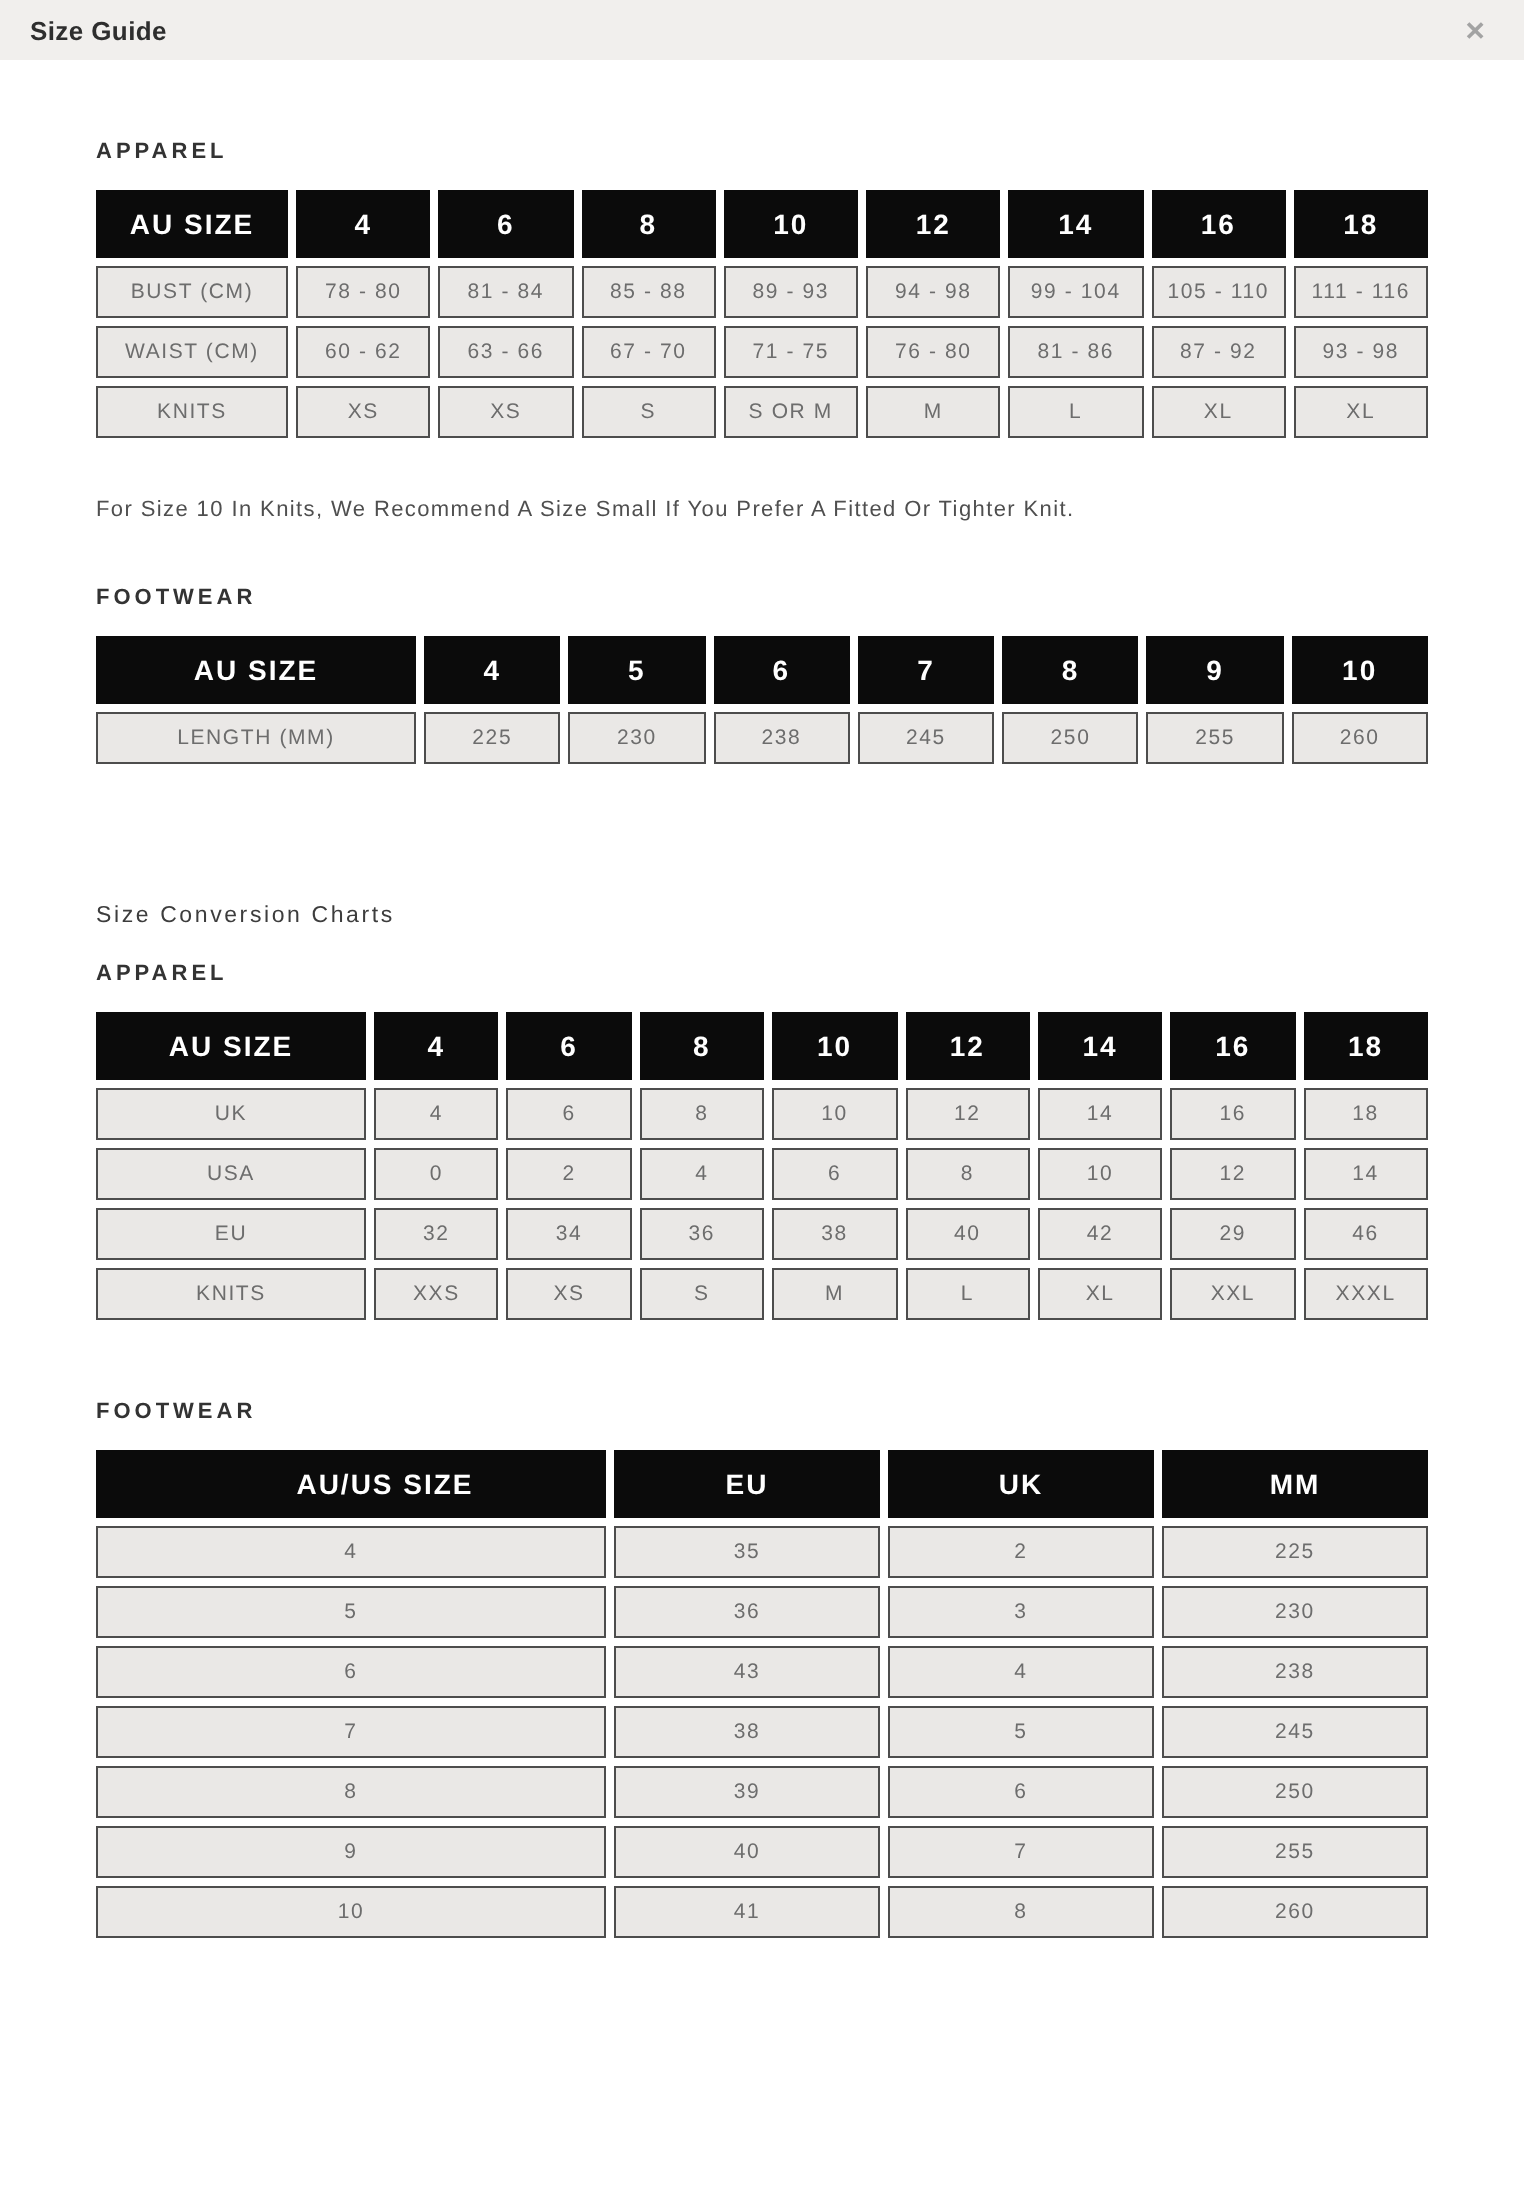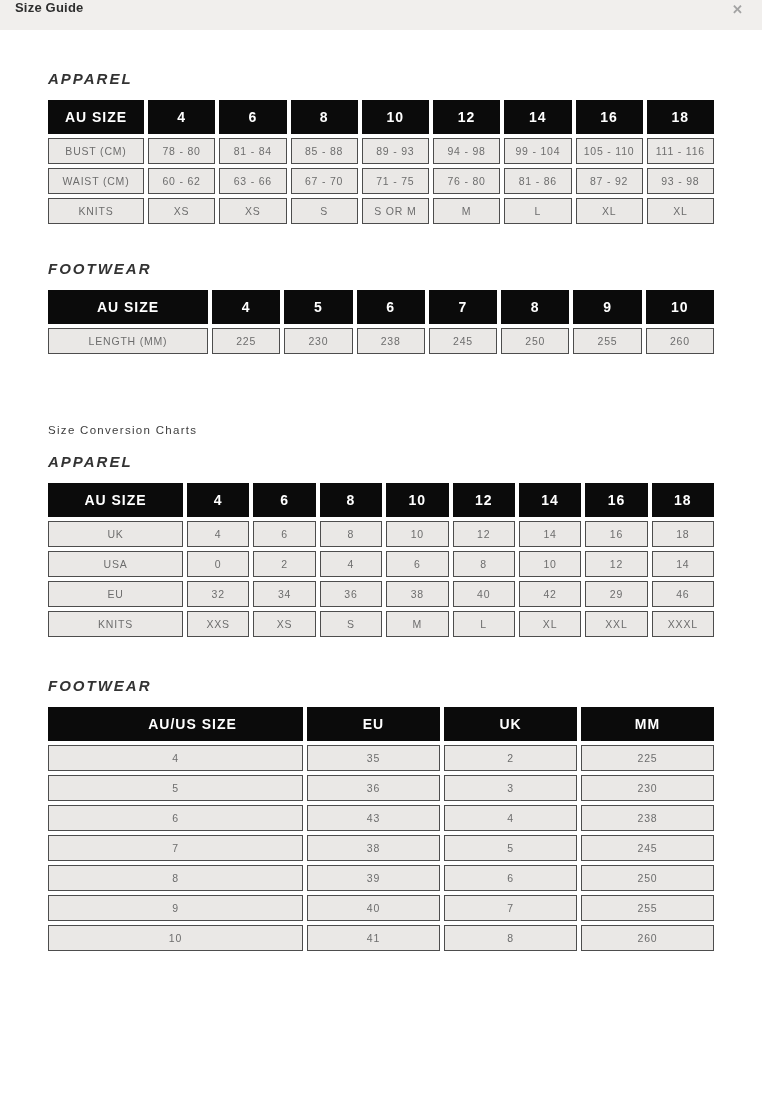--- a/index.html
+++ b/index.html
@@ -6,21 +6,21 @@
   html, body {
     width: 762px; height: 1100px;
     background: #ffffff;
     font-family: "Liberation Sans", sans-serif;
     overflow: hidden;
   }
   .modal-header {
     height: 30px;
     background: #f1efed;
     display: flex;
-    align-items: flex-start;
+    align-items: center;
     justify-content: space-between;
     padding: 0 15px;
   }
   .modal-title {
     font-size: 13px;
     font-weight: bold;
     color: #2e2e2e;
     letter-spacing: 0.2px;
   }
   .close-btn {
@@ -36,26 +36,25 @@
   .content { padding: 40px 48px 0; }
   .section-title {
     font-size: 11.5px;
     font-weight: normal;
     color: #3d3d3d;
     letter-spacing: 1.3px;
     margin: 0 0 17px;
   }
   .section-title.conv { margin-top: 66px; }
   .table-heading {
-    font-size: 15px;
+    font-size: 11px;
     font-weight: bold;
     color: #333333;
     letter-spacing: 2px;
     margin: 0 0 9px;
-    font-style: italic;
   }
   .table-heading.fw1 { margin-top: 32px; }
   .table-heading.fw2 { margin-top: 36px; }
   .note {
     font-size: 11px;
     color: #4f4f4f;
     letter-spacing: 0.7px;
     margin: 26px 0 0;
   }
   table.tbl {
@@ -150,20 +149,21 @@
             <td>S</td>
             <td>S OR M</td>
             <td>M</td>
             <td>L</td>
             <td>XL</td>
             <td>XL</td>
           </tr>
         </tbody>
       </table>
 
+    <p class="note">For Size 10 In Knits, We Recommend A Size Small If You Prefer A Fitted Or Tighter Knit.</p>
 
     <h3 class="table-heading fw1">FOOTWEAR</h3>
     <table class="tbl tbl-footwear-sizes">
         <thead>
           <tr>
             <th>AU SIZE</th>
             <th>4</th>
             <th>5</th>
             <th>6</th>
             <th>7</th>

